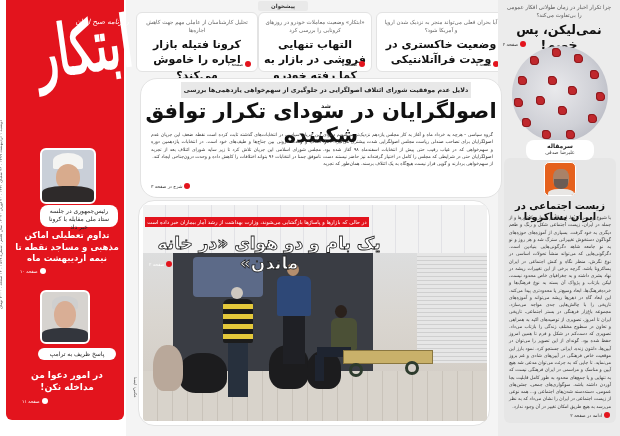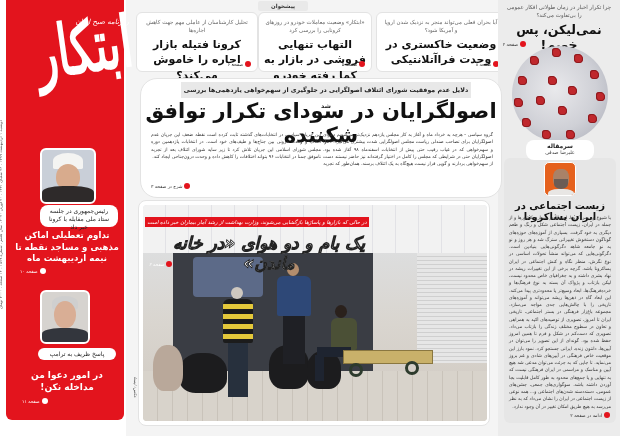--- a/index.html
+++ b/index.html
@@ -55,21 +55,21 @@
   .editorial-card .page-ref { bottom: 5px; right: 6px; }
 
   
   .main-block { position: absolute; left: 140px; top: 78px; width: 362px; height: 120px; background: #fff; border: 1px solid #e3e3e3; border-radius: 17px; }
   .main-kicker { position: absolute; left: 40px; top: 3px; width: 290px; height: 16px; background: #e8e8e8; font-size: 6.3px; font-weight: bold; color: #222; text-align: center; line-height: 16px; }
   .main-title { position: absolute; left: 4px; top: 20px; width: 352px; text-align: center; font-size: 21px; font-weight: bold; color: #111; letter-spacing: -0.5px; }
   .main-col { position: absolute; top: 52px; font-size: 4.6px; color: #333; line-height: 1.6; text-align: justify; }
   .main-block .page-ref { left: 10px; bottom: 8px; }
 
   
-  .photo-story { position: absolute; left: 138px; top: 200px; width: 352px; height: 226px; background: #fff; border: 1px solid #e3e3e3; border-radius: 8px; font-style: italic; }
+  .photo-story { position: absolute; left: 138px; top: 200px; width: 352px; height: 226px; background: #fff; border: 1px solid #e3e3e3; border-radius: 16px; }
   .street { position: absolute; left: 4px; top: 4px; width: 344px; height: 216px; overflow: hidden; border-radius: 4px; background: linear-gradient(#dfe3e8 0%, #d9d5cf 55%, #cfc8bf 100%); }
   .shop-sign { position: absolute; left: 0; top: 0; width: 344px; height: 48px; background: repeating-linear-gradient(90deg, #f2f2f2 0 22px, #e2e2e6 22px 23px); }
   .shop { position: absolute; left: 30px; top: 48px; width: 200px; height: 120px; background: #3a3d44; }
   .shop .goods { position: absolute; left: 20px; top: 4px; width: 70px; height: 40px; background: #5c6a88; border-radius: 4px; }
   .shutter { position: absolute; right: 0; top: 48px; width: 70px; height: 110px; background: repeating-linear-gradient(#e6e6e6 0 3px, #cfcfcf 3px 4px); }
   .floor { position: absolute; left: 0; bottom: 0; width: 344px; height: 50px; background: repeating-linear-gradient(90deg, #d8d3cb 0 14px, #c9c3ba 14px 15px); }
   .bag { position: absolute; background: #1c1c1e; border-radius: 45% 45% 35% 35%; }
   .person { position: absolute; }
   .cart { position: absolute; left: 200px; top: 145px; width: 90px; height: 14px; background: #c9b16a; border: 1px solid #8a7740; }
   .wheel { position: absolute; width: 14px; height: 14px; border-radius: 50%; border: 3px solid #2d3b2d; background: transparent; }

